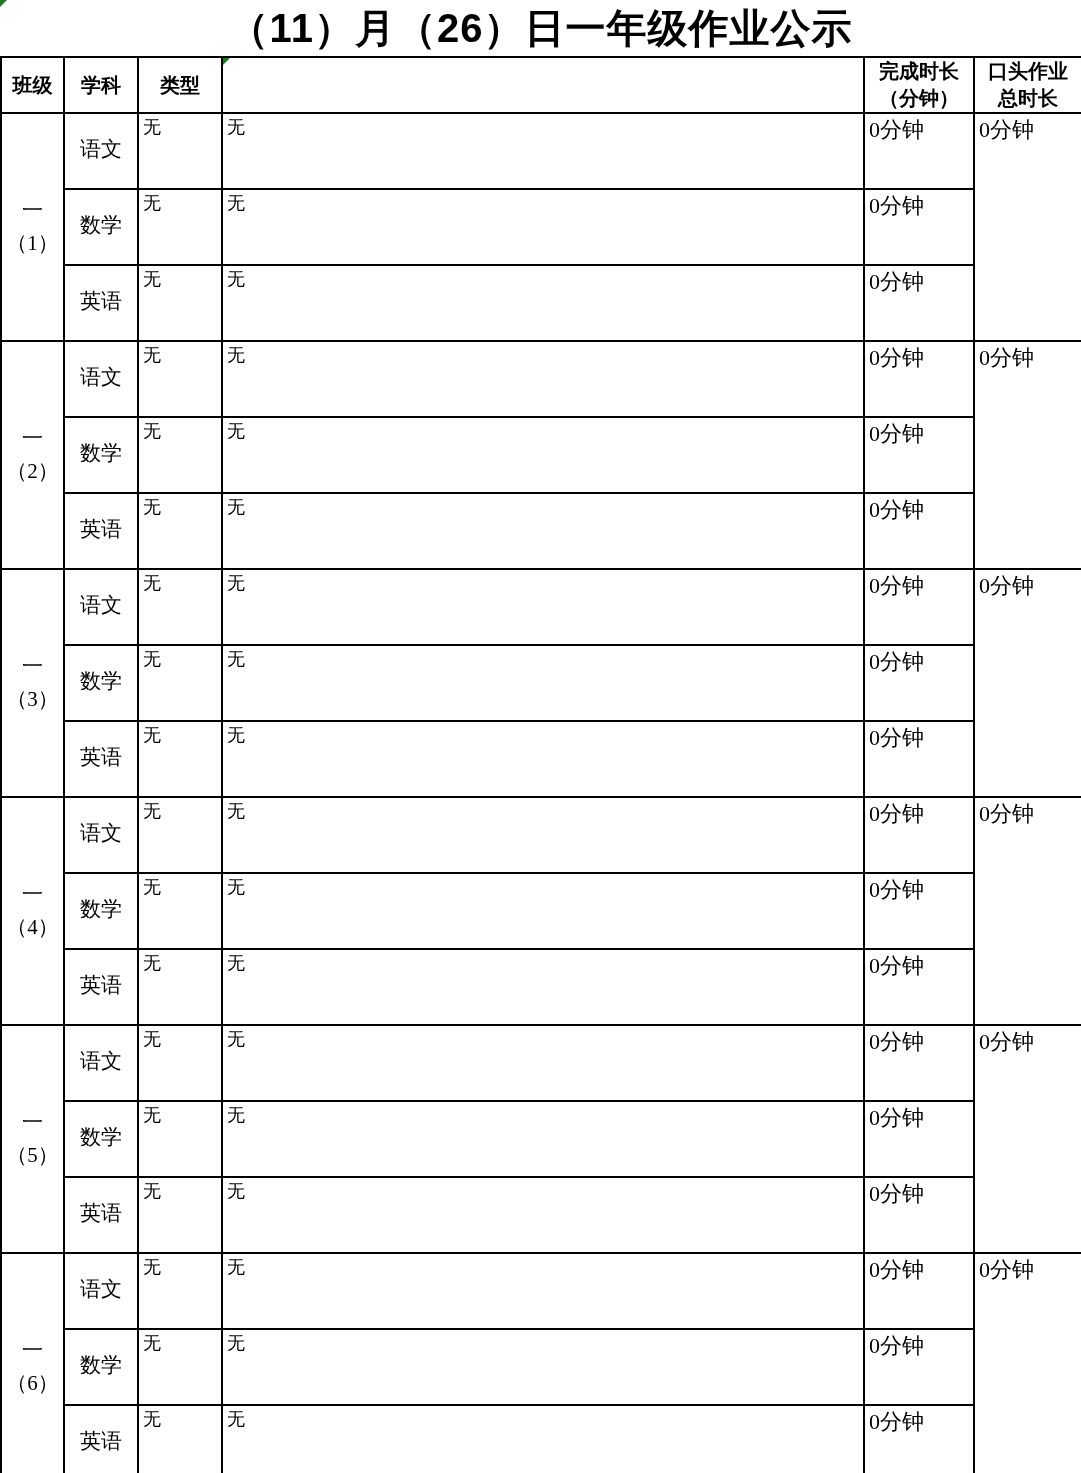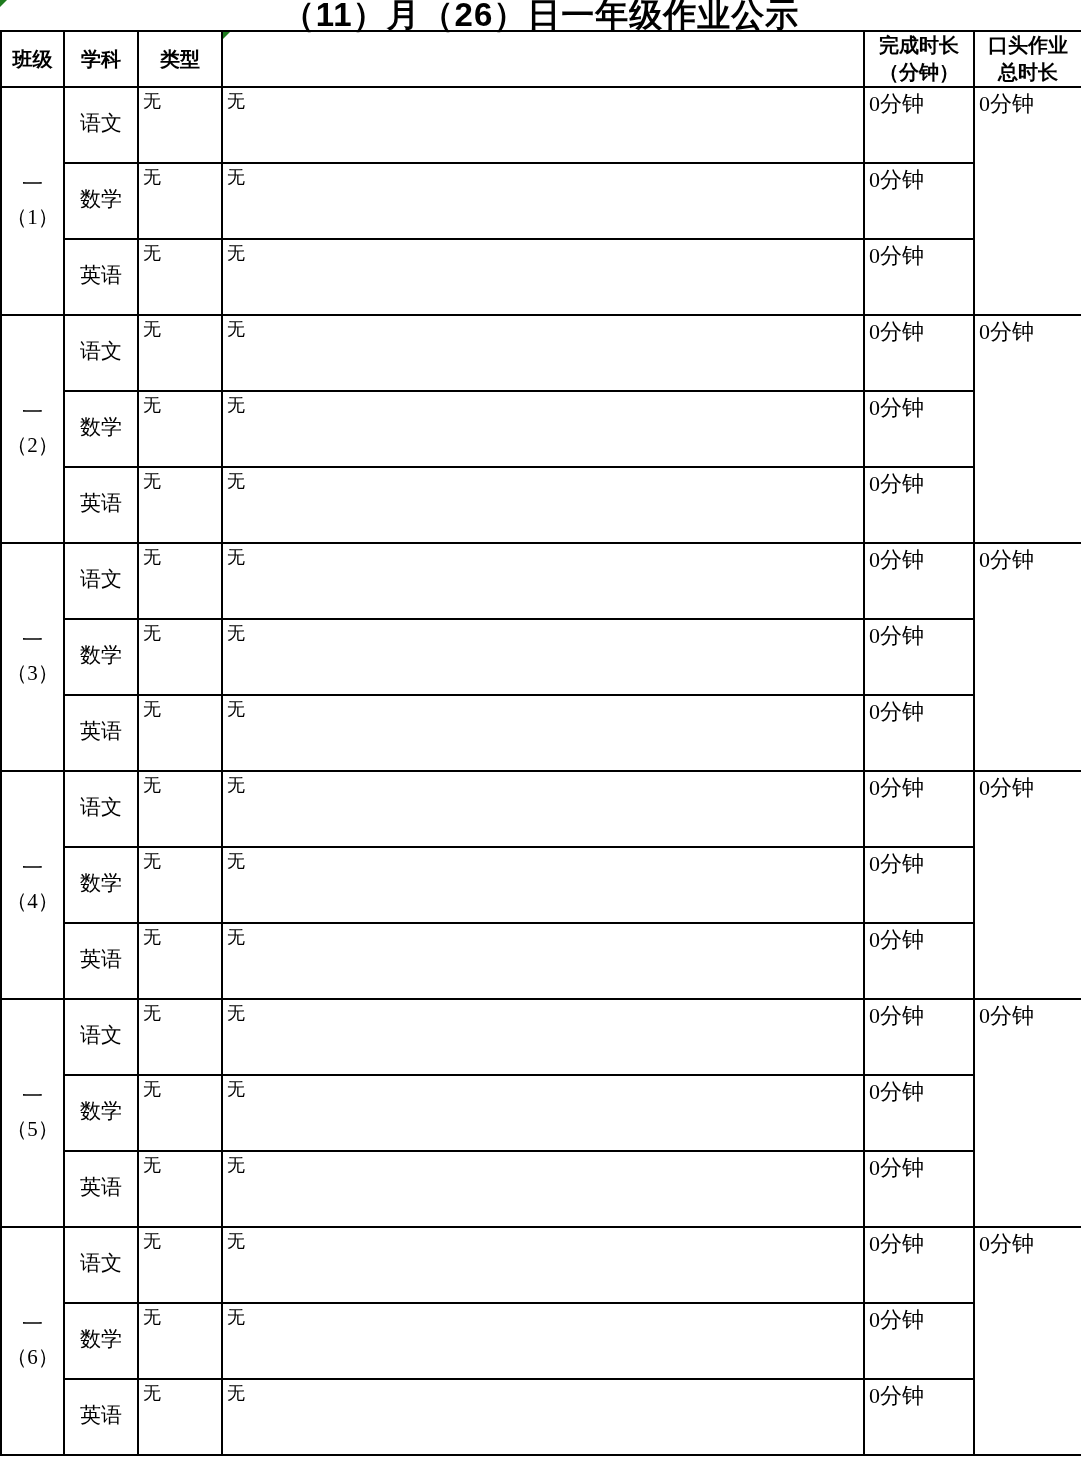--- a/index.html
+++ b/index.html
@@ -12,25 +12,25 @@
     overflow: hidden;
   }
   .sheet-flag {
     position: absolute; top: 0; left: 0;
     width: 0; height: 0;
     border-top: 7px solid #1E7B1E;
     border-right: 7px solid transparent;
     z-index: 5;
   }
   .title-bar {
-    height: 30px;
+    height: 56px;
     display: flex; align-items: center; justify-content: center;
     font-family: "Liberation Sans", "DejaVu Sans", sans-serif;
     font-weight: 700;
-    font-size: 33px;
+    font-size: 40px;
     letter-spacing: 1px;
   }
   table.sheet {
     width: 1081px;
     border-collapse: collapse;
     table-layout: fixed;
   }
   table.sheet th, table.sheet td {
     border: 2px solid #000000;
     overflow: hidden;

